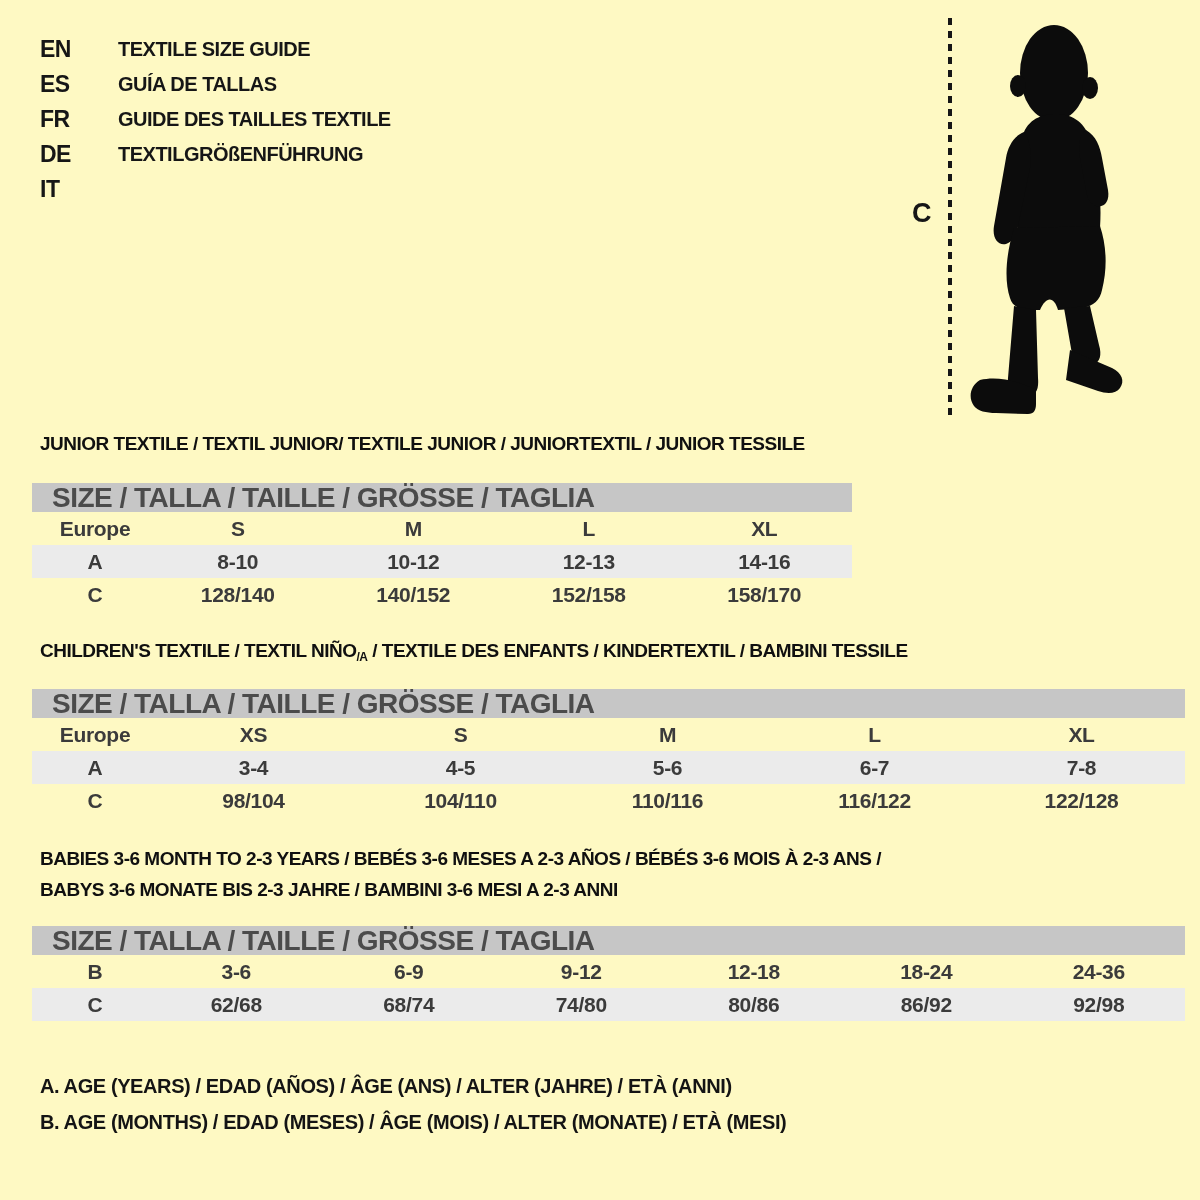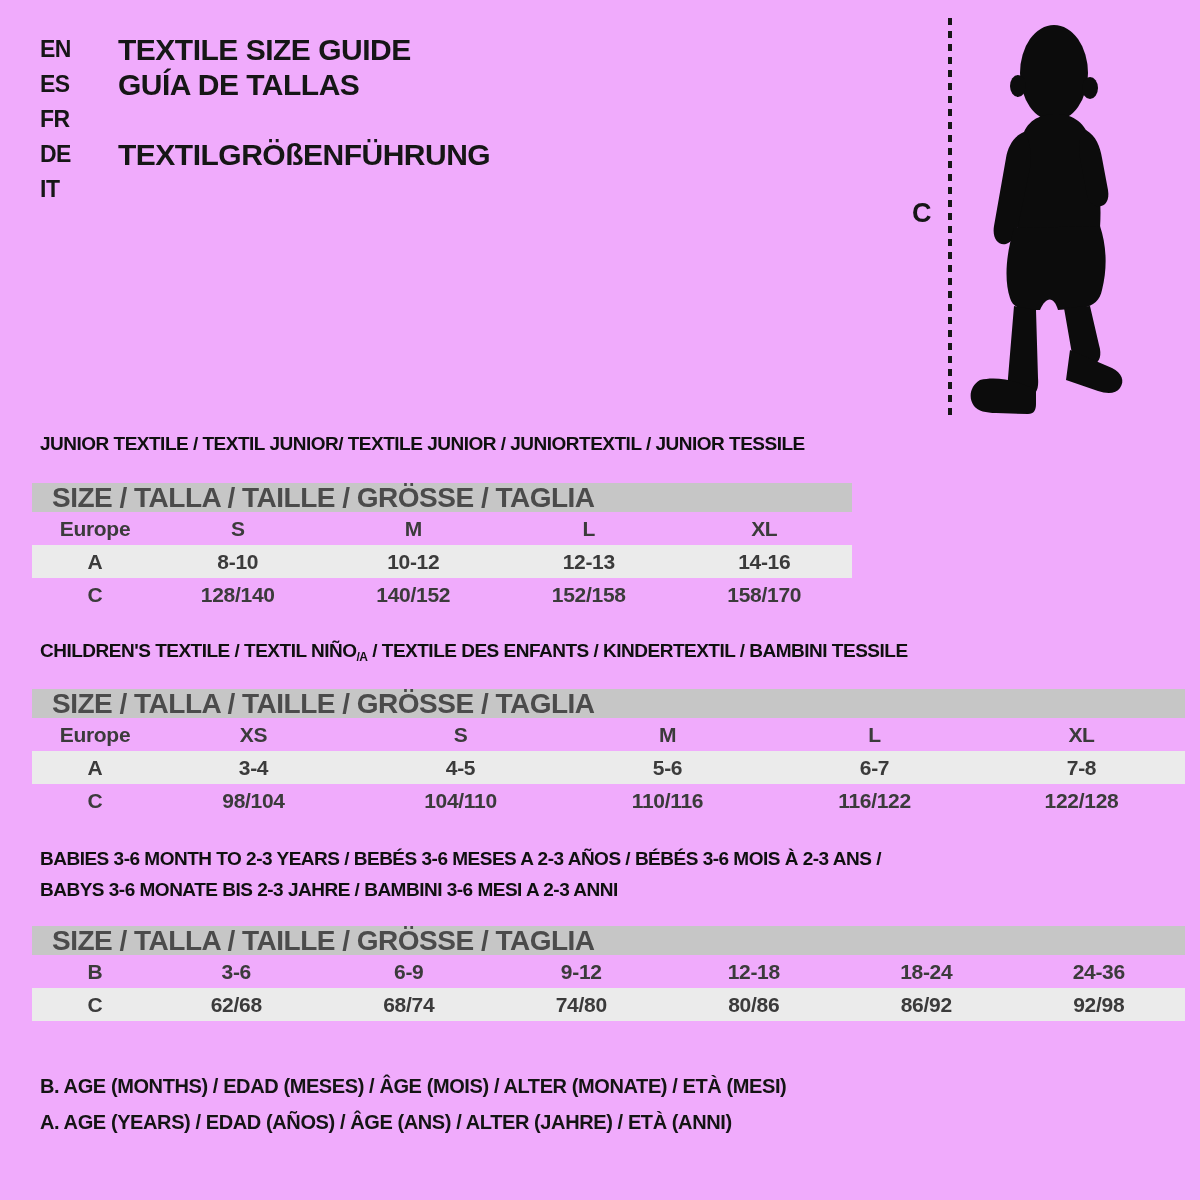--- a/index.html
+++ b/index.html
@@ -1,24 +1,24 @@
 <!DOCTYPE html>
 <html><head>
 <meta charset="utf-8">
 <style>
   html,body{margin:0;padding:0;background:#ffffff;}
   .page{
-    position:relative;width:1200px;height:1200px;background:#f0abfc;overflow:hidden;
+    position:relative;width:1200px;height:1200px;background:#fef9c3;overflow:hidden;
     font-family:"Liberation Sans","DejaVu Sans",sans-serif;font-weight:bold;color:#1a1a1a;
   }
   
   .lang-block{position:absolute;left:40px;top:32px;}
   .lang-row{display:flex;height:35px;align-items:center;}
   .lang-code{width:78px;font-size:23px;letter-spacing:-0.5px;color:#161616;}
-  .lang-title{font-size:30px;letter-spacing:-0.5px;color:#161616;white-space:nowrap;}
+  .lang-title{font-size:20px;letter-spacing:-0.5px;color:#161616;white-space:nowrap;}
   
   .figure-area{position:absolute;left:900px;top:0;width:300px;height:430px;}
   .height-label{position:absolute;left:12px;top:198px;font-size:27px;color:#161616;}
   .dashed-line{
     position:absolute;left:48px;top:18px;width:4px;height:398px;
     background:repeating-linear-gradient(to bottom,#161616 0 7px,transparent 7px 13px);
   }
   .toddler-svg{position:absolute;left:66px;top:18px;}
   
   .section-title{position:absolute;left:40px;font-size:19px;letter-spacing:-0.5px;color:#101010;white-space:nowrap;}
@@ -45,20 +45,21 @@
     <div class="lang-row">
       <span class="lang-code">EN</span>
       <span class="lang-title">TEXTILE SIZE GUIDE</span>
     </div>
     <div class="lang-row">
       <span class="lang-code">ES</span>
       <span class="lang-title">GUÍA DE TALLAS</span>
     </div>
     <div class="lang-row">
       <span class="lang-code">FR</span>
+      <span class="lang-title">GUIDE DES TAILLES TEXTILE</span>
     </div>
     <div class="lang-row">
       <span class="lang-code">DE</span>
       <span class="lang-title">TEXTILGRÖßENFÜHRUNG</span>
     </div>
     <div class="lang-row">
       <span class="lang-code">IT</span>
     </div>
   </div>
 
@@ -163,17 +164,17 @@
       <span class="tcell">62/68</span>
       <span class="tcell">68/74</span>
       <span class="tcell">74/80</span>
       <span class="tcell">80/86</span>
       <span class="tcell">86/92</span>
       <span class="tcell">92/98</span>
     </div>
   </div>
 
   <div class="legend">
+    <div class="legend-line">A. AGE (YEARS) / EDAD (AÑOS) / ÂGE (ANS) / ALTER (JAHRE) / ETÀ (ANNI)</div>
     <div class="legend-line">B. AGE (MONTHS) / EDAD (MESES) / ÂGE (MOIS) / ALTER (MONATE) / ETÀ (MESI)</div>
-    <div class="legend-line">A. AGE (YEARS) / EDAD (AÑOS) / ÂGE (ANS) / ALTER (JAHRE) / ETÀ (ANNI)</div>
   </div>
 
 </div>
 
 </body></html>

